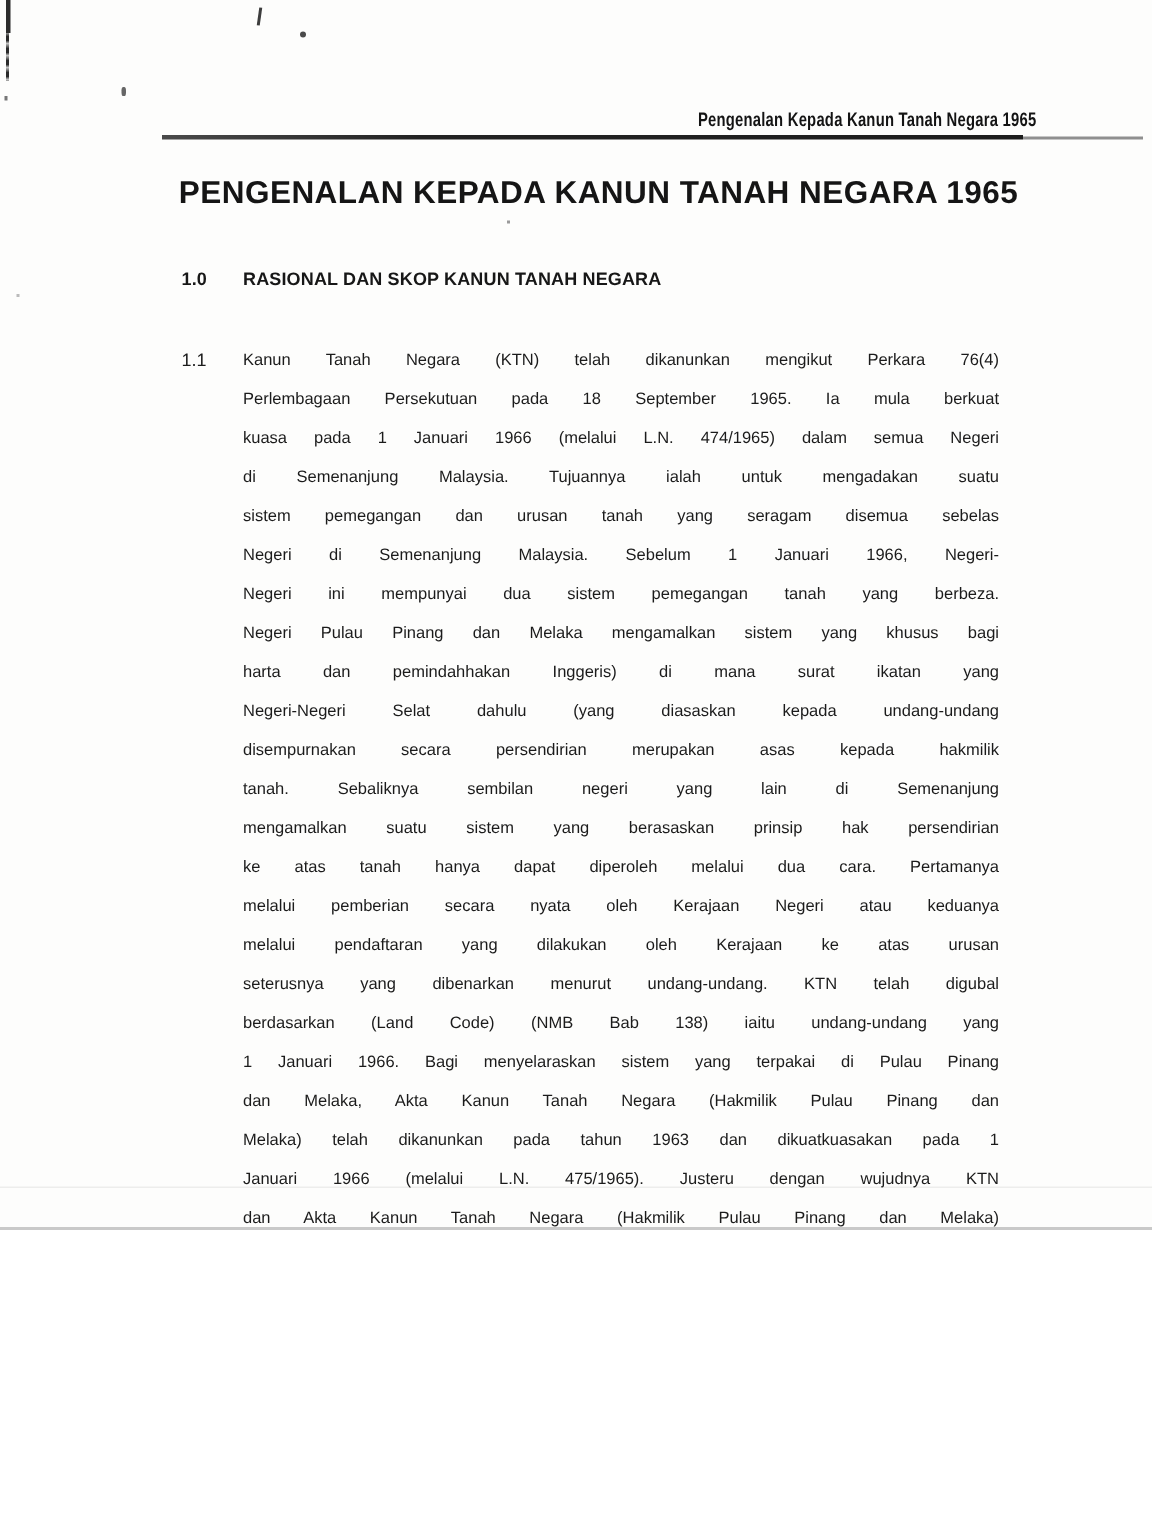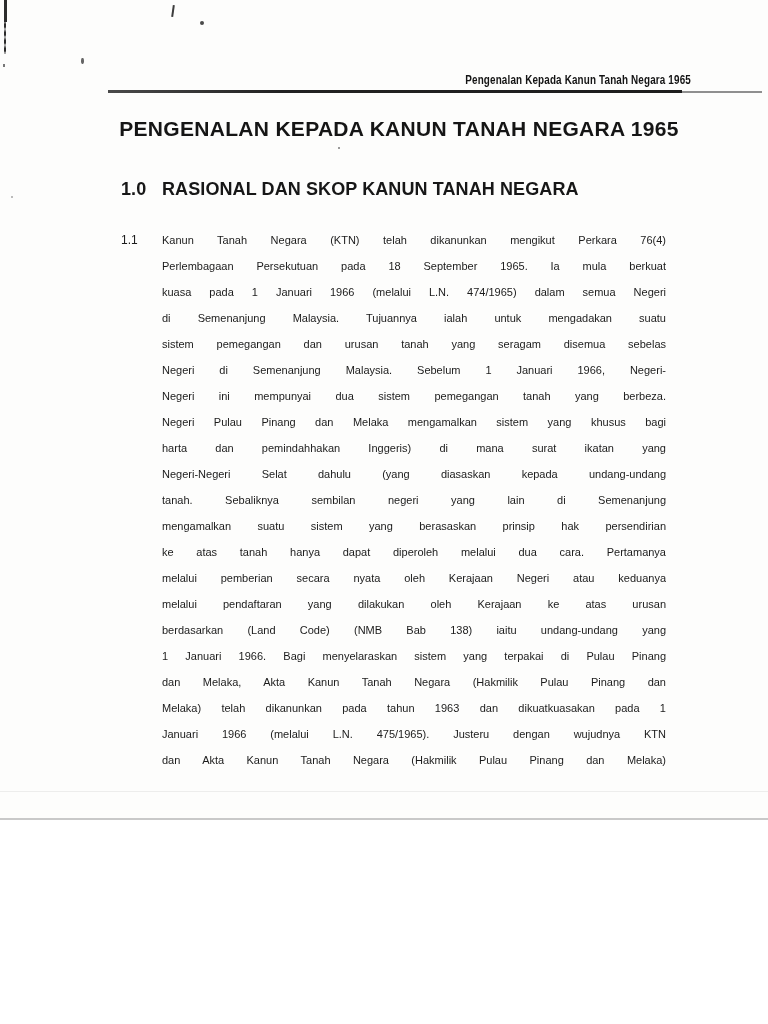--- a/index.html
+++ b/index.html
@@ -60,21 +60,21 @@
     letter-spacing: 0.3px;
     color: #151515;
     white-space: nowrap;
   }
 
   .section-row {
     position: absolute;
     top: 179px;
     left: 121px;
     width: 560px;
-    font-size: 18px;
+    font-size: 12px;
     font-weight: 700;
     letter-spacing: 0.1px;
     color: #171717;
     white-space: nowrap;
   }
   .sec-num { display: inline-block; width: 41px; }
 
   .para {
     position: absolute;
     top: 227px;
@@ -178,25 +178,27 @@
         <div class="body-line">Kanun Tanah Negara (KTN) telah dikanunkan mengikut Perkara 76(4)</div>
         <div class="body-line">Perlembagaan Persekutuan pada 18 September 1965. Ia mula berkuat</div>
         <div class="body-line">kuasa pada 1 Januari 1966 (melalui L.N. 474/1965) dalam semua Negeri</div>
         <div class="body-line">di Semenanjung Malaysia. Tujuannya ialah untuk mengadakan suatu</div>
         <div class="body-line">sistem pemegangan dan urusan tanah yang seragam disemua sebelas</div>
         <div class="body-line">Negeri di Semenanjung Malaysia. Sebelum 1 Januari 1966, Negeri-</div>
         <div class="body-line">Negeri ini mempunyai dua sistem pemegangan tanah yang berbeza.</div>
         <div class="body-line">Negeri Pulau Pinang dan Melaka mengamalkan sistem yang khusus bagi</div>
         <div class="body-line">harta dan pemindahhakan Inggeris) di mana surat ikatan yang</div>
         <div class="body-line">Negeri-Negeri Selat dahulu (yang diasaskan kepada undang-undang</div>
+        <div class="body-line">disempurnakan secara persendirian merupakan asas kepada hakmilik</div>
         <div class="body-line">tanah. Sebaliknya sembilan negeri yang lain di Semenanjung</div>
         <div class="body-line">mengamalkan suatu sistem yang berasaskan prinsip hak persendirian</div>
         <div class="body-line">ke atas tanah hanya dapat diperoleh melalui dua cara. Pertamanya</div>
         <div class="body-line">melalui pemberian secara nyata oleh Kerajaan Negeri atau keduanya</div>
         <div class="body-line">melalui pendaftaran yang dilakukan oleh Kerajaan ke atas urusan</div>
+        <div class="body-line">seterusnya yang dibenarkan menurut undang-undang. KTN telah digubal</div>
         <div class="body-line"><span>berdasarkan </span><span style="">(Land Code)</span><span> (NMB Bab 138) iaitu undang-undang yang</span></div>
         <div class="body-line">1 Januari 1966. Bagi menyelaraskan sistem yang terpakai di Pulau Pinang</div>
         <div class="body-line">dan Melaka, Akta Kanun Tanah Negara (Hakmilik Pulau Pinang dan</div>
         <div class="body-line">Melaka) telah dikanunkan pada tahun 1963 dan dikuatkuasakan pada 1</div>
         <div class="body-line">Januari 1966 (melalui L.N. 475/1965). Justeru dengan wujudnya KTN</div>
         <div class="body-line">dan Akta Kanun Tanah Negara (Hakmilik Pulau Pinang dan Melaka)</div>
       </div>
   </div>
 
   <div class="page-number">1</div>

